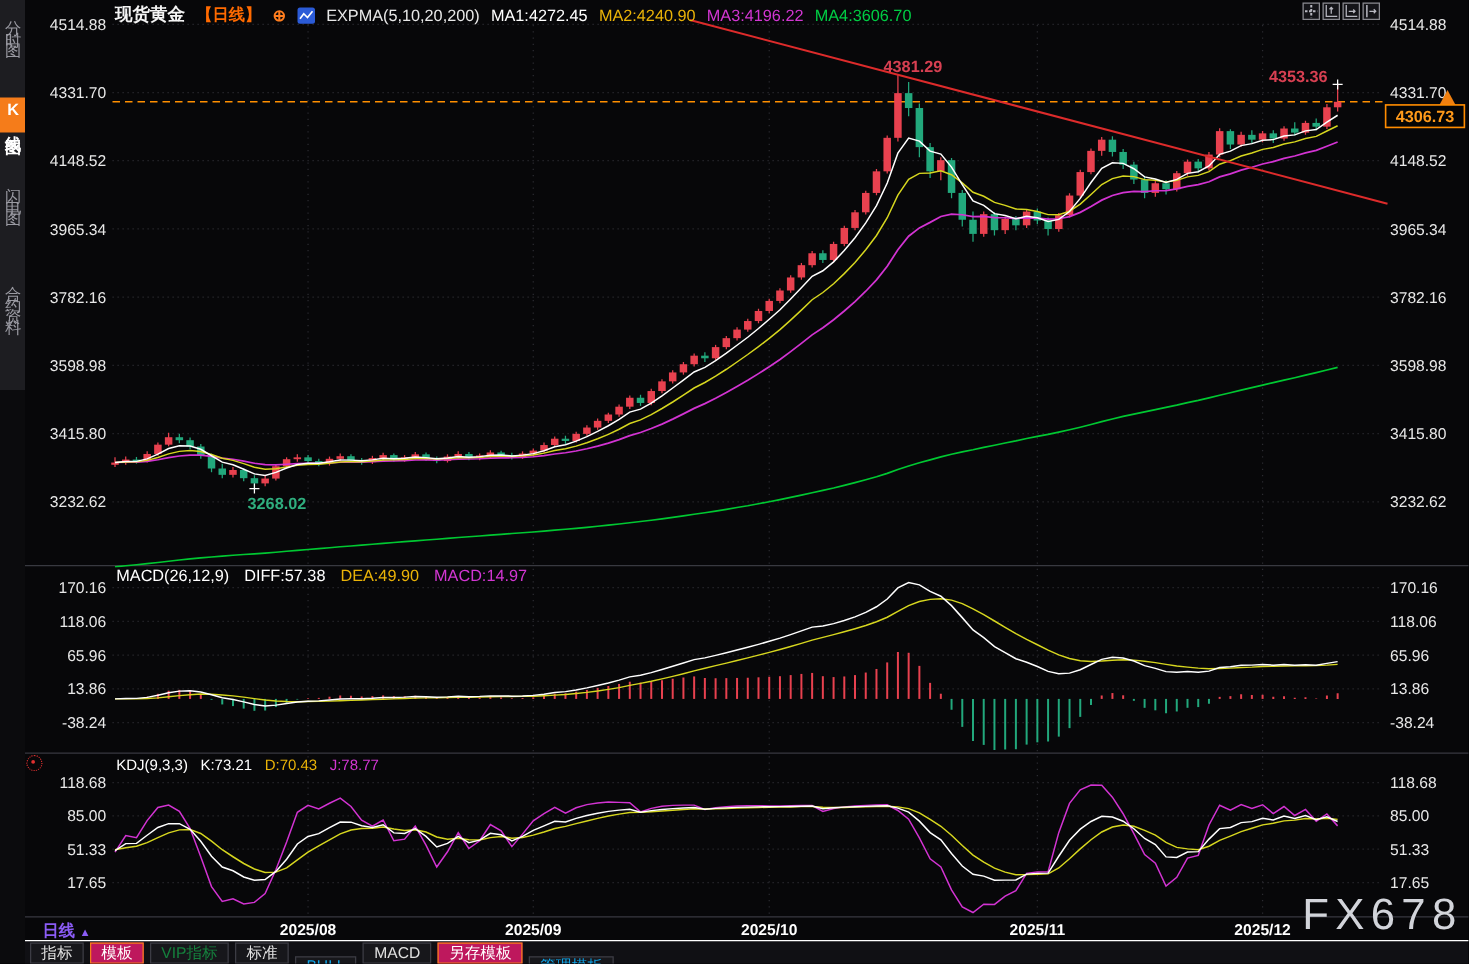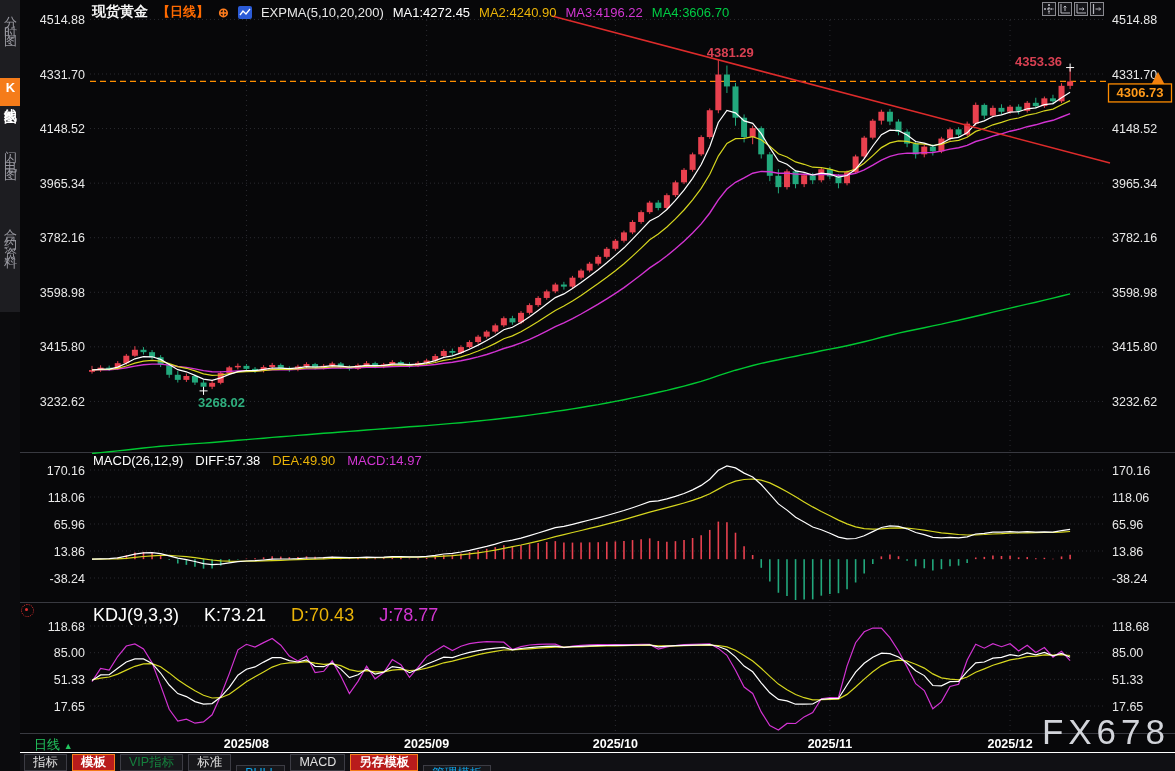--- a/index.html
+++ b/index.html
@@ -20,47 +20,47 @@
   #hdr{left:92px;top:3px;font-size:13px;color:#e8e8e8;display:flex;align-items:center;gap:9px;}
   #hdr .sym{font-weight:bold;font-size:14px;color:#f4f4f4;}
   .c-orange{color:#ff6a00;font-weight:bold;}
   .c-white{color:#ffffff;}
   .c-yellow{color:#eab308;}
   .c-magenta{color:#d236d2;}
   .c-green{color:#00cc44;}
   .oplus{color:#ff7d1e;font-size:13px;font-weight:bold;}
   .blueicon{display:inline-block;width:14px;height:13px;background:#2b5bd7;border-radius:2px;}
   #macdhdr{left:93px;top:453px;font-size:13px;color:#e8e8e8;display:flex;gap:12px;}
-  #kdjhdr{left:93px;top:605px;font-size:18px;color:#e8e8e8;display:flex;gap:25px;}
+  #kdjhdr{left:93px;top:605px;font-size:12px;color:#e8e8e8;display:flex;gap:10px;}
 
   
   #chartbtns{position:absolute;left:1042px;top:2px;z-index:6;display:flex;gap:2px;}
   .cbtn{width:14px;height:14px;border:1px solid #8a8a90;background:#141418;color:#b8b8c0;
         box-sizing:border-box;display:flex;align-items:center;justify-content:center;cursor:pointer;}
   .cbtn svg{display:block}
 
   
   #panemark{position:absolute;left:21px;top:604px;width:11px;height:11px;z-index:6;cursor:pointer;
             border:1px dotted #e03030;border-radius:50%;}
   #panemark::after{content:"";position:absolute;left:3px;top:3px;width:3px;height:3px;border-radius:50%;background:#e03030;}
 
   
-  #periodlbl{left:34px;top:736px;color:#22c55e;font-weight:normal;font-size:13px;pointer-events:auto;cursor:pointer;}
+  #periodlbl{left:34px;top:736px;color:#8b5cf6;font-weight:bold;font-size:13px;pointer-events:auto;cursor:pointer;}
   #periodlbl .tri{font-size:9px;}
 
   
   #wm{right:5px;top:712px;font-size:35px;color:#d2d4da;letter-spacing:5px;z-index:4;}
 
   
   #toolbar{position:absolute;left:20px;top:752px;right:0;height:19px;background:#101014;
            border-top:1px solid #ffffff;display:flex;align-items:center;gap:5px;
            padding-left:4px;z-index:6;font-size:12.5px;}
   .tbtn{padding:0 8px;line-height:15px;border:1px solid #3c3c44;background:#17171b;
         color:#e0e0e0;cursor:pointer;}
-  .tbtn.active{background:#b91c1c;border-color:#f57c1a;color:#fff;font-weight:bold;}
+  .tbtn.active{background:#be185d;border-color:#f57c1a;color:#fff;font-weight:normal;}
   .tbtn.vip{color:#15803d;text-align:center;}
   .tbtn.dim{color:#0ea5e9;margin-top:22px;}
 </style>
 </head>
 <body>
 
 <div id="app">
 
   <svg id="chart" width="1175" height="771" viewBox="0 0 1175 771" style="position:absolute;left:0;top:0;z-index:1;">
       <defs>

